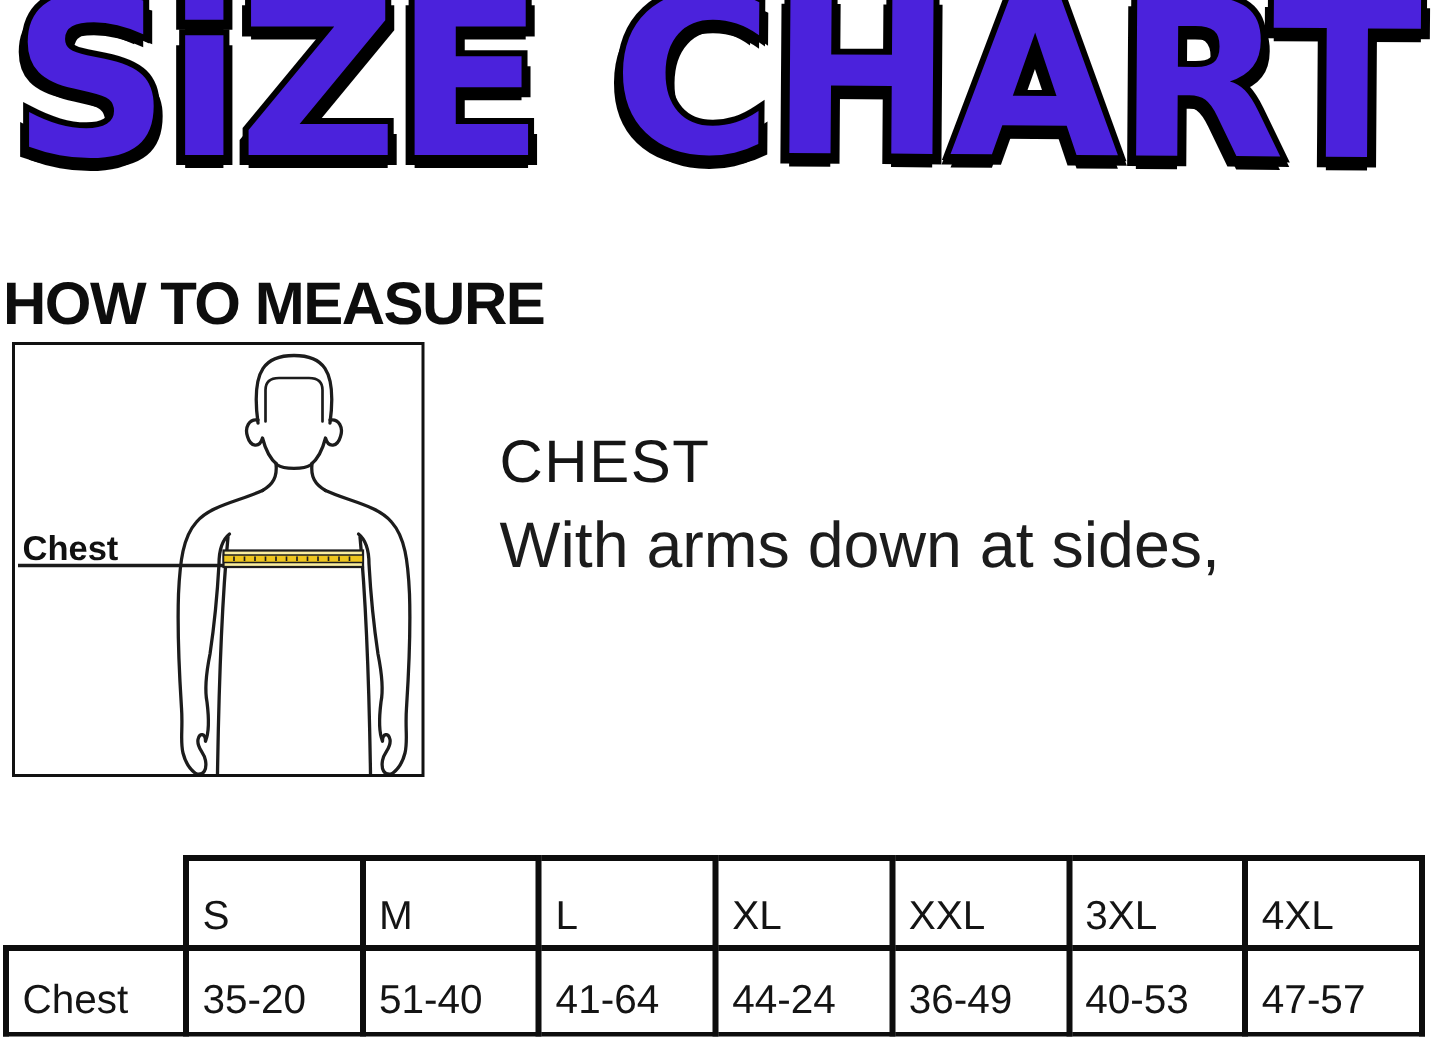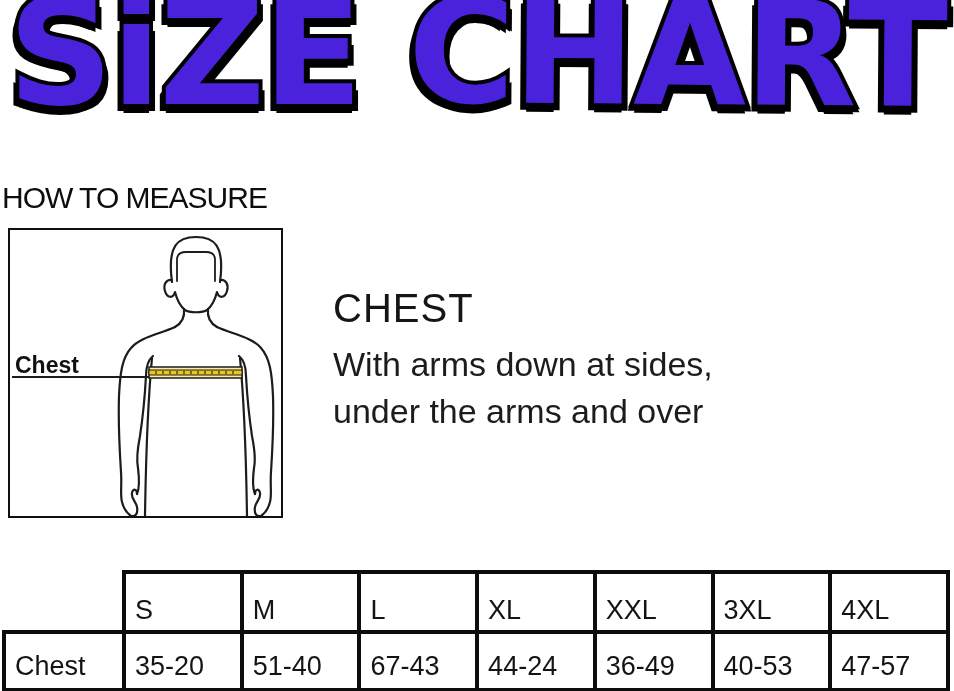--- a/index.html
+++ b/index.html
@@ -16,35 +16,35 @@
     color:#4B22DC;
     -webkit-text-stroke:8px #000;
     paint-order:stroke fill;
     text-shadow:-6px 7px 0 #000, 6px 7px 0 #000, 0 9px 0 #000;
     white-space:nowrap;
   }
   .title .w2{transform:rotate(.4deg);}
   
   .howto{
     position:absolute;left:2px;top:181px;
-    font-size:30px;font-weight:normal;letter-spacing:-1px;color:#0d0d0d;
+    font-size:40px;font-weight:bold;letter-spacing:-1px;color:#0d0d0d;
   }
   
   .figure-box{
     position:absolute;left:8px;top:228px;width:271px;height:286px;
     border:2px solid #111;background:#fff;
   }
   .figure-box svg{display:block;width:271px;height:286px;}
   
   .chest-info{position:absolute;left:333px;top:286px;width:620px;}
   .chest-info h2{
     margin:0 0 10px 0;font-size:40px;font-weight:400;letter-spacing:1px;color:#151515;
   }
   .chest-info .line{
-    font-size:34px;line-height:47px;font-weight:400;letter-spacing:0px;color:#1c1c1c;
+    font-size:43px;line-height:47px;font-weight:400;letter-spacing:0px;color:#1c1c1c;
     white-space:nowrap;
   }
   
   table.size-table{
     position:absolute;left:2px;top:570px;width:948px;
     border-collapse:collapse;table-layout:fixed;
     font-size:27px;color:#141414;
   }
   table.size-table td{
     border:4px solid #0d0d0d;vertical-align:bottom;
@@ -95,21 +95,20 @@
     </g>
 
     <line x1="2" y1="147" x2="139" y2="147" stroke="#1c1c1c" stroke-width="2.2"></line>
     <text x="5" y="143" font-size="23" font-weight="bold" fill="#111" font-family="Liberation Sans, sans-serif">Chest</text>
   </svg>
 </div>
 
 <div class="chest-info">
   <h2>CHEST</h2>
   <div class="line">With arms down at sides,</div>
-  <div class="line">under the arms and over</div>
 </div>
 
 <table class="size-table">
   <colgroup>
     <col style="width:120px">
     <col>
       <col>
       <col>
       <col>
       <col>
@@ -124,20 +123,20 @@
     <td>L</td>
     <td>XL</td>
     <td>XXL</td>
     <td>3XL</td>
     <td>4XL</td>
   </tr>
   <tr class="vals">
     <td>Chest</td>
     <td>35-20</td>
     <td>51-40</td>
-    <td>67-43</td>
+    <td>41-64</td>
     <td>44-24</td>
     <td>36-49</td>
     <td>40-53</td>
     <td>47-57</td>
   </tr>
 </tbody>
   </table>
 
 </body></html>

